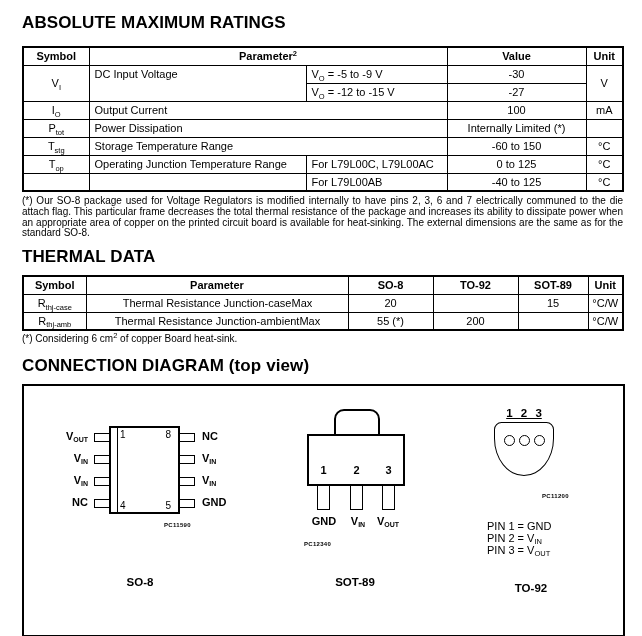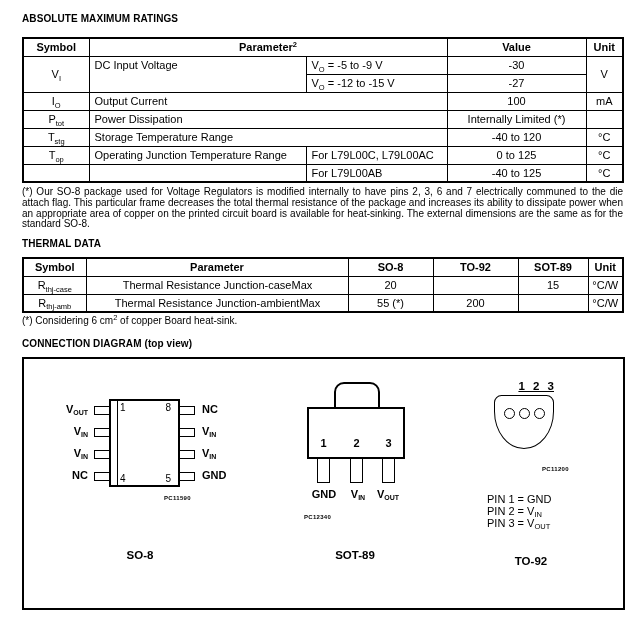--- a/index.html
+++ b/index.html
@@ -4,21 +4,21 @@
 <style>
   * { box-sizing: border-box; margin: 0; padding: 0; }
   html, body { width: 642px; height: 636px; }
   body {
     background: #ffffff;
     color: #000000;
     font-family: "Liberation Sans", sans-serif;
     overflow: hidden;
     position: relative;
   }
-  .h-section { font-size: 10px; font-weight: bold; margin-left: 22px; letter-spacing: 0.1px; }
+  .h-section { font-size: 17px; font-weight: bold; margin-left: 22px; letter-spacing: 0.1px; }
   #h-abs { margin-top: 13px; }
   #h-thermal { margin-top: 8px; }
   #h-conn { margin-top: 12px; }
   .h-normal { font-weight: bold; }
 
   table { border-collapse: collapse; table-layout: fixed; margin-left: 22px; width: 600px; border: 2px solid #000; padding-left: 26px; }
   #tbl-abs { margin-top: 13px; }
   #tbl-thermal { margin-top: 8px; }
   th, td { border: 1.5px solid #000; font-size: 11px; height: 18px; white-space: nowrap; overflow: hidden; text-align: center; vertical-align: middle; }
   th { font-weight: bold; }
@@ -53,21 +53,21 @@
   .caption { font-weight: bold; font-size: 11.5px; text-align: center; }
 
   
   .sot-tab { left: 310px; top: 23px; width: 46px; height: 30px; border: 2px solid #000; border-radius: 10px 10px 0 0; background: #fff; }
   .sot-body { left: 283px; top: 48px; width: 98px; height: 52px; border: 2px solid #000; background: #fff; }
   .sot-leg { top: 98px; width: 13px; height: 26px; border: 1.5px solid #000; background: #fff; }
   .sot-num { font-size: 11px; font-weight: bold; width: 13px; text-align: center; top: 78px; }
   .sot-lbl { top: 129px; width: 46px; text-align: center; }
 
   
-  .to92-nums { left: 470px; top: 21px; width: 60px; text-align: right; font-weight: bold; font-size: 11.5px; word-spacing: 5px; text-decoration: underline; }
+  .to92-nums { left: 470px; top: 21px; width: 60px; text-align: center; font-weight: bold; font-size: 11.5px; word-spacing: 5px; text-decoration: underline; }
   .to92-shape { left: 470px; top: 36px; width: 60px; height: 54px; border: 1.5px solid #000; border-radius: 8px 8px 32px 32px / 8px 8px 40px 40px; background: #fff; }
   .to92-circle { top: 49px; width: 11px; height: 11px; border: 1.5px solid #000; border-radius: 50%; background: #fff; }
   .to92-pins { left: 463px; top: 135px; font-size: 11px; line-height: 11.5px; }
   .to92-pins sub { font-size: 7.5px; top: 2px; }
   .to92-view { left: 444px; top: 221px; width: 145px; text-align: center; font-size: 11.5px; }
 </style>
 </head>
 <body>
 
 <div>
@@ -108,21 +108,21 @@
     </tr>
     <tr>
       <td><span>P</span><sub>tot</sub></td>
       <td colspan="2" class="l">Power Dissipation</td>
       <td>Internally Limited (*)</td>
       <td></td>
     </tr>
     <tr>
       <td><span>T</span><sub>stg</sub></td>
       <td colspan="2" class="l">Storage Temperature Range</td>
-      <td>-40 to 120</td>
+      <td>-60 to 150</td>
       <td>°C</td>
     </tr>
     <tr>
       <td><span>T</span><sub>op</sub></td>
       <td class="l">Operating Junction Temperature Range</td>
       <td class="l">For L79L00C, L79L00AC</td>
       <td>0 to 125</td>
       <td>°C</td>
     </tr>
     <tr>

